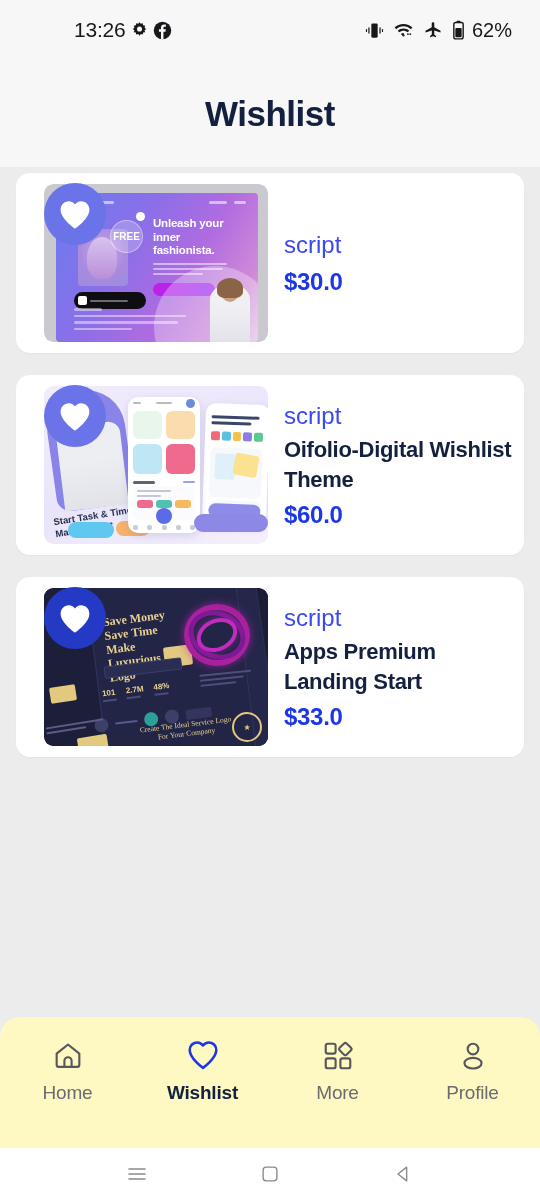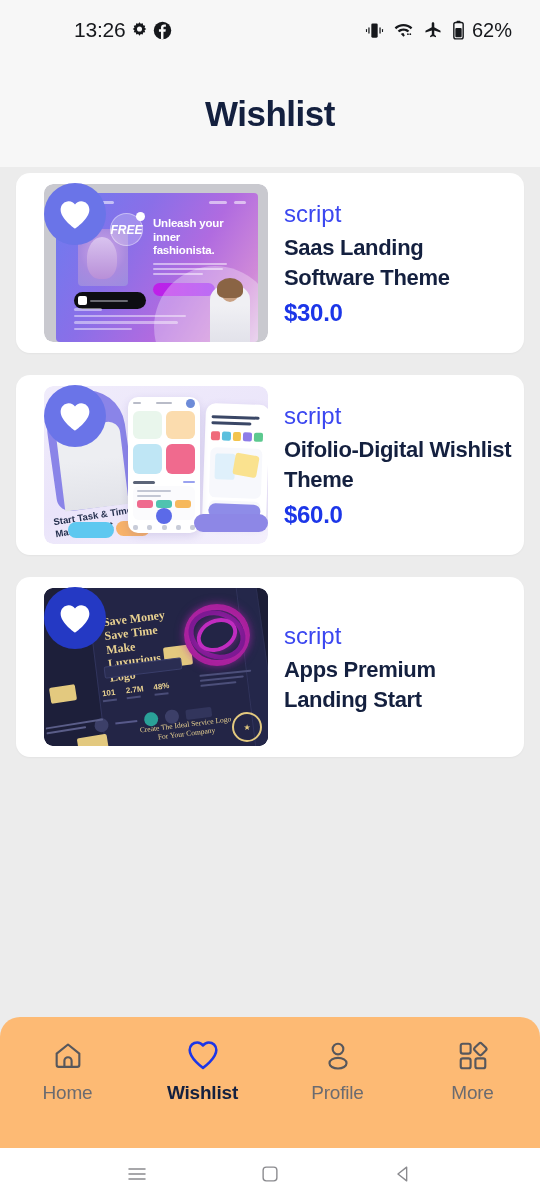--- a/index.html
+++ b/index.html
@@ -140,23 +140,23 @@
     color:#fff; font-weight:bold; font-size:11.5px; line-height:13.5px;
     letter-spacing:-0.2px;
   }
   .t1-sub { position:absolute; left:97px; top:70px; width:74px; }
   .t1-sub i { display:block; height:2px; background:rgba(255,255,255,.5); border-radius:2px; margin-bottom:3px; }
   .t1-btn {
     position:absolute; left:97px; top:90px; width:62px; height:13px;
     border-radius:7px; background:linear-gradient(90deg,#c020e8,#9e2ef0);
   }
   .t1-free {
-    position:absolute; left:54px; top:20px; width:33px; height:33px; border-radius:50%;
+    position:absolute; left:54px; top:27px; width:33px; height:33px; border-radius:50%;
     background:rgba(255,255,255,.22); border:1px solid rgba(255,255,255,.4);
-    color:#fff; font-size:12px; font-weight:bold; display:flex; align-items:center; justify-content:center;font-style:italic;
+    color:#fff; font-size:10px; font-weight:bold; display:flex; align-items:center; justify-content:center;
   }
   .t1-dot { position:absolute; left:80px; top:19px; width:9px; height:9px; border-radius:50%; background:#fff; }
   .t1-photo {
     position:absolute; left:22px; top:36px; width:50px; height:57px; border-radius:4px;
     background: radial-gradient(circle at 50% 40%, #cfa6e8 0%, #a98adf 55%, #9b8ce0 100%);
   }
   .t1-photo:after{
     content:''; position:absolute; left:9px; top:8px; width:30px; height:42px; border-radius:50% 50% 40% 40%;
     background:linear-gradient(180deg,#d9c3ef,#b88fd8);
   }
@@ -360,21 +360,21 @@
     margin-top: 3px;
     letter-spacing: -0.3px;
   }
 
   
   .bottom-nav {
     position: absolute;
     left: 0; right: 0;
     bottom: 52px;
     height: 131px;
-    background: #fdba74;
+    background: #fef9c3;
     border-radius: 20px 20px 0 0;
     display: flex;
     align-items: flex-start;
     padding-top: 22px;
     justify-content: center;
   }
   .nav-item {
     flex: 1;
     display: flex;
     flex-direction: column;
@@ -502,21 +502,20 @@
         </div>
       </div>
       <div class="heart-badge" style="background:#6a74e8">
         <svg width="34" height="31" viewBox="0 0 24 22" fill="#ffffff">
           <path d="M12 21S1.8 14.2 1.8 7.6C1.8 4.1 4.5 1.6 7.6 1.6c2 0 3.5 1 4.4 2.3.9-1.3 2.4-2.3 4.4-2.3 3.1 0 5.8 2.5 5.8 6 0 6.6-10.2 13.4-10.2 13.4z"></path>
         </svg>
       </div>
     </div>
     <div class="card-info">
       <div class="card-cat">script</div>
-      <div class="card-title">Saas Landing Software Theme</div>
       <div class="card-price">$30.0</div>
     </div>
   </div>
 
   <div class="product-card">
     <div class="thumb-wrap">
       <div class="thumb">
         <div class="t2-bg">
           <div class="t2-blob"></div>
           <div class="t2-person"></div>
@@ -655,20 +654,21 @@
       </div>
       <div class="heart-badge" style="background:#2439c4">
         <svg width="34" height="31" viewBox="0 0 24 22" fill="#ffffff">
           <path d="M12 21S1.8 14.2 1.8 7.6C1.8 4.1 4.5 1.6 7.6 1.6c2 0 3.5 1 4.4 2.3.9-1.3 2.4-2.3 4.4-2.3 3.1 0 5.8 2.5 5.8 6 0 6.6-10.2 13.4-10.2 13.4z"></path>
         </svg>
       </div>
     </div>
     <div class="card-info">
       <div class="card-cat">script</div>
       <div class="card-title">Apps Premium Landing Start</div>
+      <div class="card-price">$33.0</div>
     </div>
   </div>
 
 </div>
 
 <div class="bottom-nav">
 
   <div class="nav-item">
     <span class="nav-icon">
       <svg width="32" height="32" viewBox="0 0 24 24" fill="none" stroke="#57575c" stroke-width="1.6" stroke-linejoin="round">
@@ -679,42 +679,42 @@
     <span class="nav-label">Home</span>
   </div>
 
   <div class="nav-item active">
     <span class="nav-icon">
       <svg width="34" height="34" viewBox="0 0 24 24" fill="none" stroke="#1c36e8" stroke-width="1.8" stroke-linejoin="round">
         <path d="M12 20.4S2.6 13.8 2.6 7.8c0-3.2 2.5-5.4 5.3-5.4 1.8 0 3.2.9 4.1 2.2.9-1.3 2.3-2.2 4.1-2.2 2.8 0 5.3 2.2 5.3 5.4 0 6-9.4 12.6-9.4 12.6z"></path>
       </svg>
     </span>
     <span class="nav-label">Wishlist</span>
-  </div>
-
-  <div class="nav-item">
-    <span class="nav-icon">
-      <svg width="32" height="32" viewBox="0 0 24 24" fill="none" stroke="#57575c" stroke-width="1.6">
-        <circle cx="12" cy="6.8" r="4"></circle>
-        <ellipse cx="12" cy="17.4" rx="6.4" ry="4"></ellipse>
-      </svg>
-    </span>
-    <span class="nav-label">Profile</span>
   </div>
 
   <div class="nav-item">
     <span class="nav-icon">
       <svg width="32" height="32" viewBox="0 0 24 24" fill="none" stroke="#57575c" stroke-width="1.6" stroke-linejoin="round">
         <rect x="2.8" y="2.8" width="7.4" height="7.4" rx="1.6"></rect>
         <rect x="2.8" y="13.8" width="7.4" height="7.4" rx="1.6"></rect>
         <rect x="13.8" y="13.8" width="7.4" height="7.4" rx="1.6"></rect>
         <rect x="17.5" y="1.6" width="7.4" height="7.4" rx="1.6" transform="rotate(45 17.5 1.6)"></rect>
       </svg>
     </span>
     <span class="nav-label">More</span>
+  </div>
+
+  <div class="nav-item">
+    <span class="nav-icon">
+      <svg width="32" height="32" viewBox="0 0 24 24" fill="none" stroke="#57575c" stroke-width="1.6">
+        <circle cx="12" cy="6.8" r="4"></circle>
+        <ellipse cx="12" cy="17.4" rx="6.4" ry="4"></ellipse>
+      </svg>
+    </span>
+    <span class="nav-label">Profile</span>
   </div>
 
 </div>
 
 <div class="sys-nav">
   <span class="sys-btn">
     <svg width="24" height="24" viewBox="0 0 24 24" stroke="#8a8a8e" stroke-width="1.5" stroke-linecap="round">
       <line x1="4" y1="7" x2="20" y2="7"></line>
       <line x1="4" y1="12" x2="20" y2="12"></line>
       <line x1="4" y1="17" x2="20" y2="17"></line>

